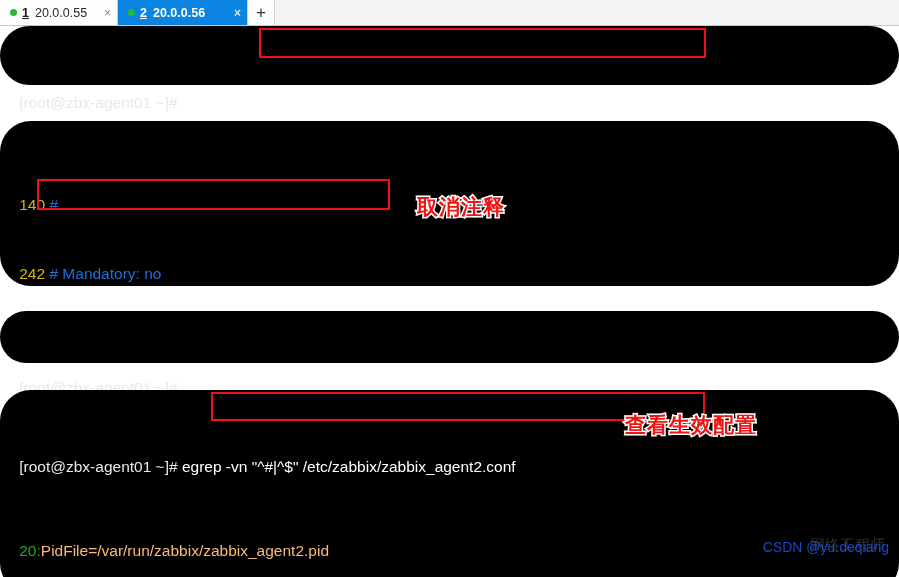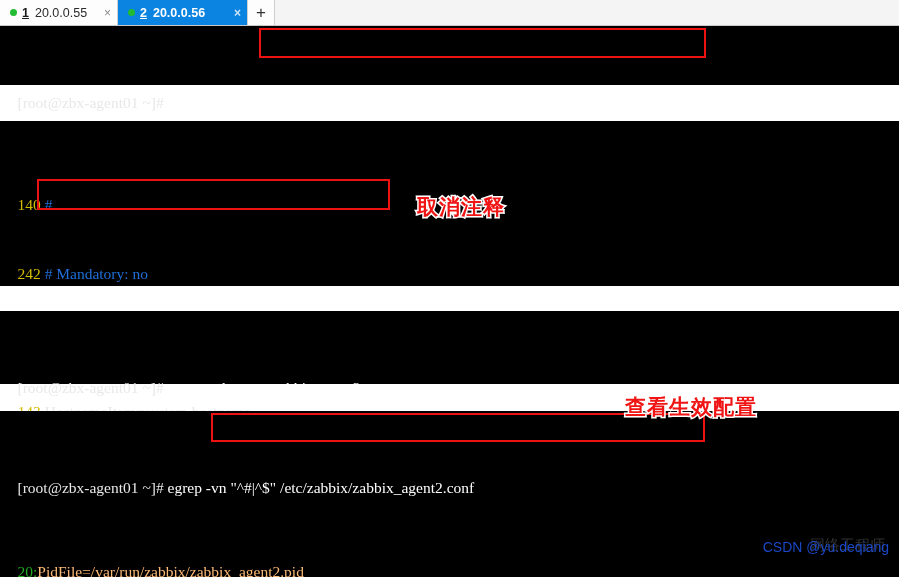--- a/index.html
+++ b/index.html
@@ -80,27 +80,28 @@
   }
   .tabbar-rest {
     flex: 1;
     background: #f4f4f4;
   }
 
   
   .term {
     background: #000000;
     color: #d8d8d8;
-    font-family: Liberation Serif, serif;
+    font-family: Liberation Sans, sans-serif;
     font-size: 15.5px;
     line-height: 21px;
     padding: 3px 0 3px 2px;
     position: relative;
     box-sizing: border-box;
     white-space: pre;
+    border-radius: 31px;
   }
   .gap { background: #ffffff; }
 
   .line { white-space: pre; height: 21px; }
   .prompt { color: #e8e8e8; }
   .cmd { color: #ffffff; }
   .cursor {
     display: inline-block;
     width: 9px;
     height: 15px;
@@ -212,21 +213,21 @@
   </div>
   <div class="vline">
     <span class="lnum">145</span><span> </span><span class="vcomment">### Option: HostMetadata</span>
   </div>
   
   <div class="redbox" style="left:37px; top:58px; width:353px; height:31px;"></div>
 </div>
 
 <div class="gap" style="height:25px;"></div>
 
-<div class="term" style="height:73px;">
+<div class="term" style="height:52px;">
   <div class="line">
     <span class="prompt">[root@zbx-agent01 ~]# </span><span class="cmd">systemctl restart zabbix-agent2</span>
   </div>
   <div class="line">
     <span class="prompt">[root@zbx-agent01 ~]# </span><span class="cursor"></span>
   </div>
 </div>
 
 <div class="gap" style="height:27px;"></div>
 
@@ -245,16 +246,16 @@
   
   
   
   
   
 
   <div class="redbox" style="left:211px; top:2px; width:494px; height:29px;"></div>
 </div>
 
 <div class="cn-note" style="left:417px; top:193px;">取消注释</div>
-<div class="cn-note" style="left:625px; top:393px;">查看生效配置</div>
+<div class="cn-note" style="left:625px; top:411px;">查看生效配置</div>
 
 <div class="wm-shadow">网络工程师</div>
 <div class="watermark">CSDN @yu.deqiang</div>
 
 </body></html>

